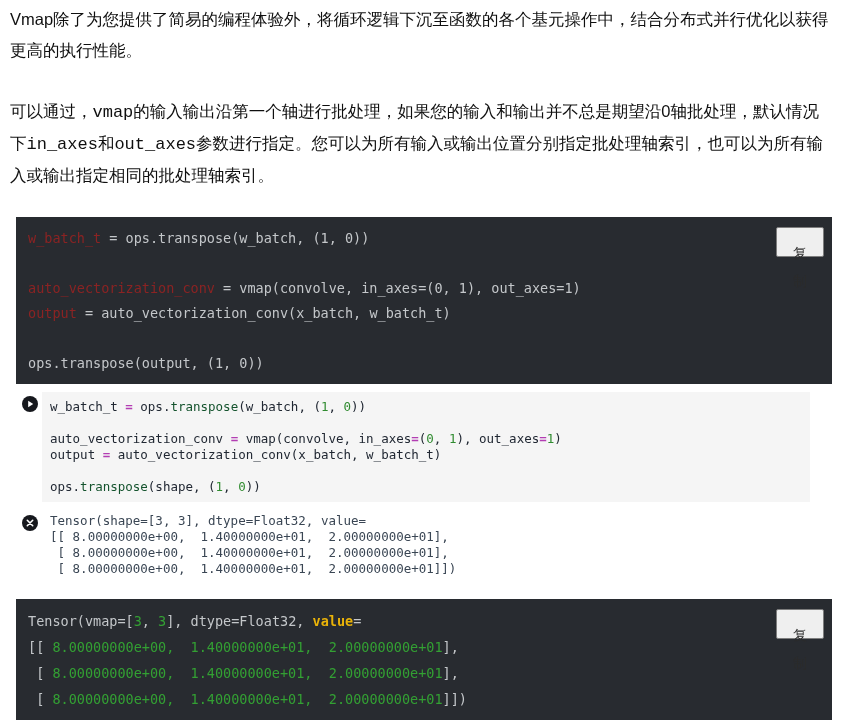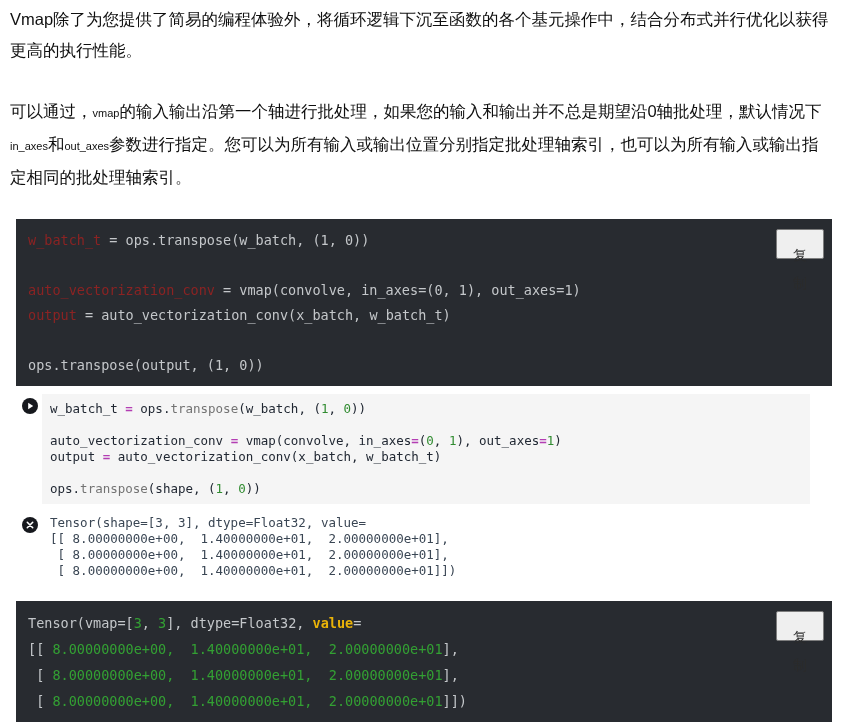--- a/index.html
+++ b/index.html
@@ -12,22 +12,22 @@
   }
   .para {
     margin: 0 14px 0 10px;
     font-size: 16.5px;
     line-height: 31px;
     color: #0f0f0f;
   }
   .para-1 { padding-top: 4px; }
   .para-2 { margin-top: 30px; }
   .inline-code {
-    font-family: Liberation Sans, sans-serif;
-    font-size: 11px;
+    font-family: Liberation Mono, monospace;
+    font-size: 17px;
   }
   
   .dark-block {
     position: relative;
     margin-left: 16px;
     width: 816px;
     background: #282b30;
     padding: 9px 12px 8px 12px;
     font-family: "DejaVu Sans Mono", "Liberation Mono", monospace;
     font-size: 13.5px;
@@ -73,21 +73,21 @@
     background: #f5f5f5;
     padding: 7px 10px 7px 8px;
     font-family: "DejaVu Sans Mono", "Liberation Mono", monospace;
     font-size: 12.5px;
     line-height: 16px;
     color: #212833;
     min-height: 102px;
   }
   .light-block .tk-plain { color: #212833; }
   .light-block .tk-op    { color: #b33db3; font-weight: bold; }
-  .light-block .tk-fn    { color: #737373; }
+  .light-block .tk-fn    { color: #14532d; }
   .light-block .tk-num   { color: #2f8b2f; }
   
   .output-row {
     display: flex;
     align-items: flex-start;
     margin: 9px 0 0 22px;
   }
   .output-text {
     margin: 2px 0 0 12px;
     font-family: "DejaVu Sans Mono", "Liberation Mono", monospace;

